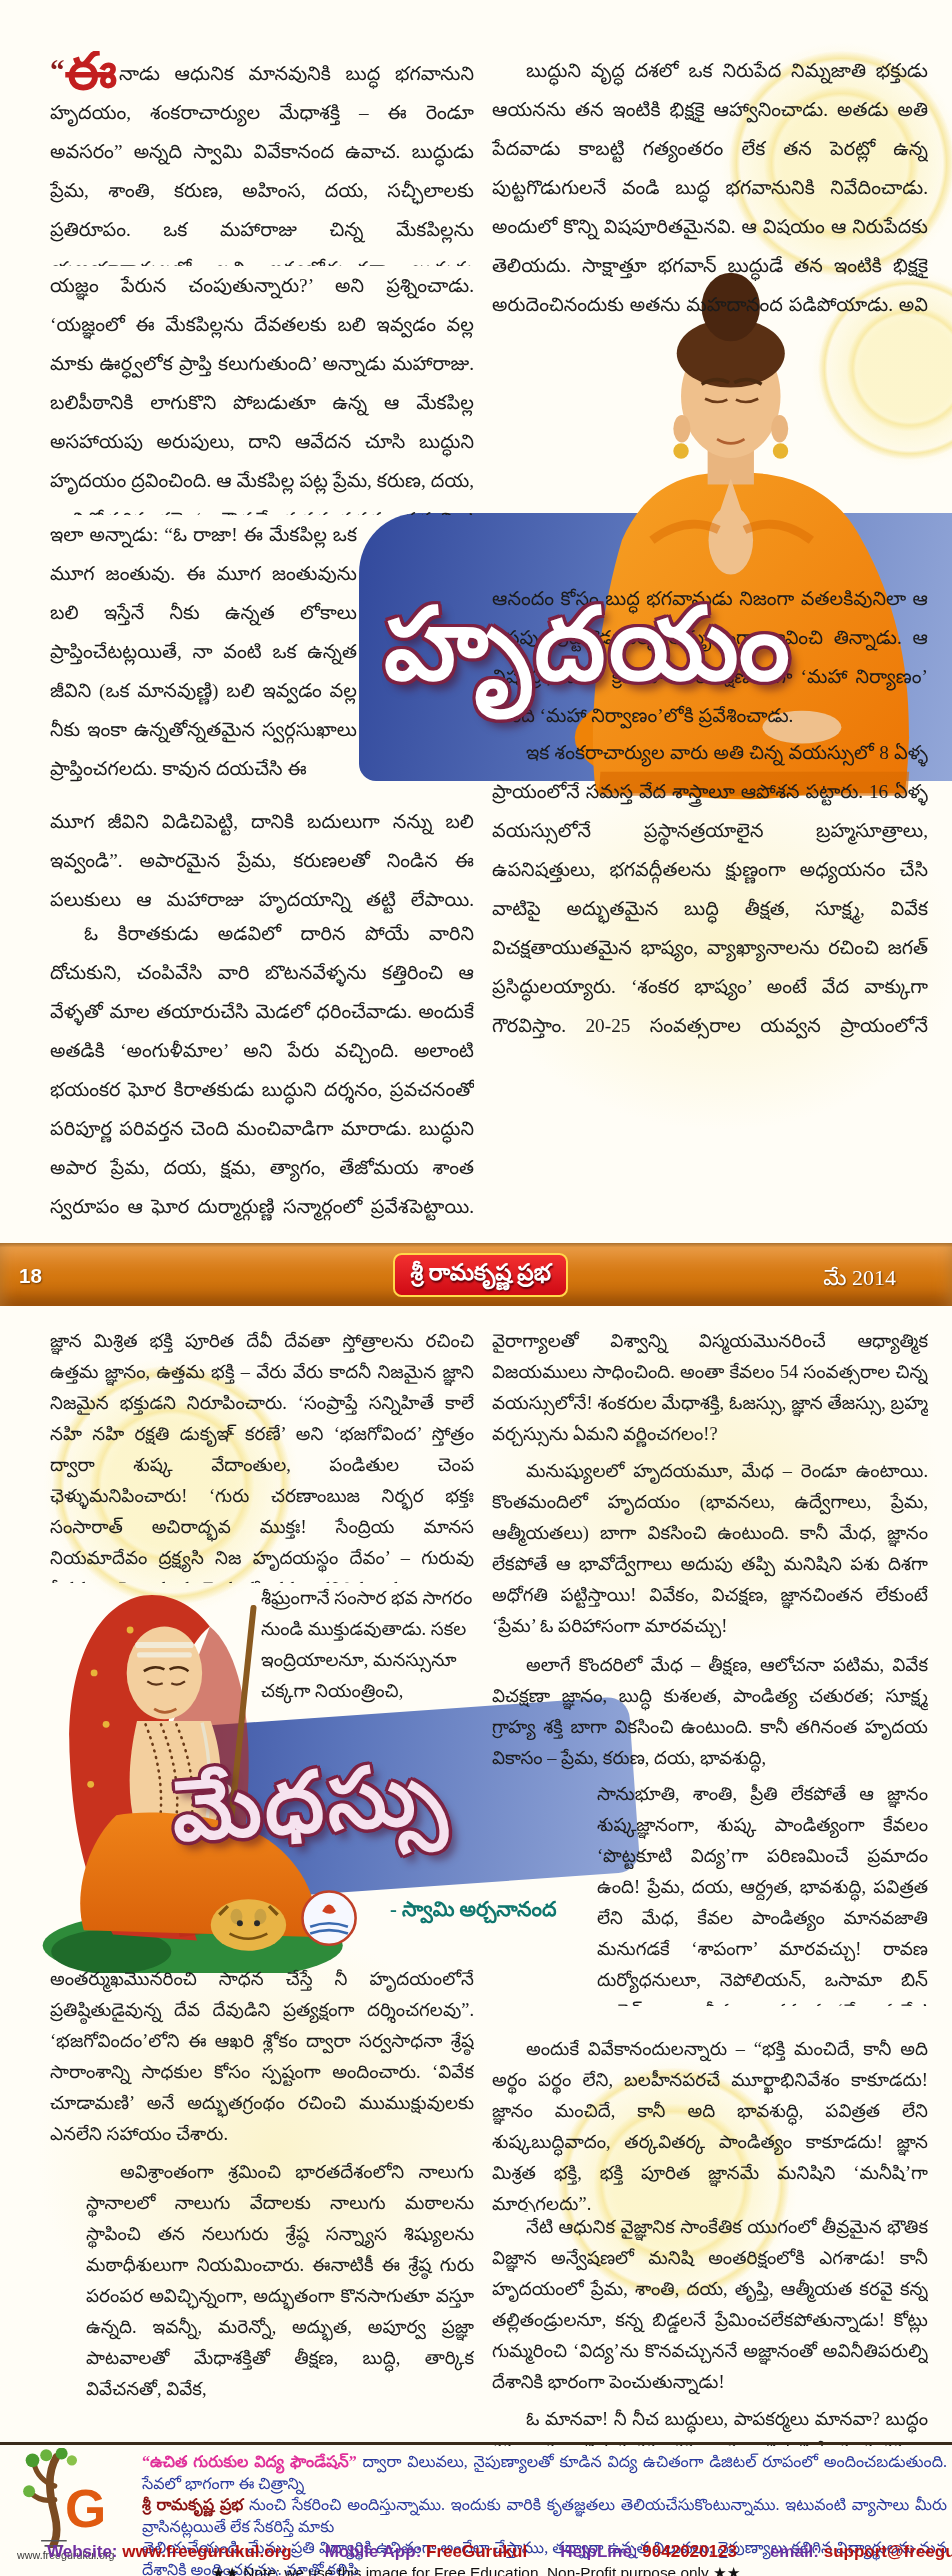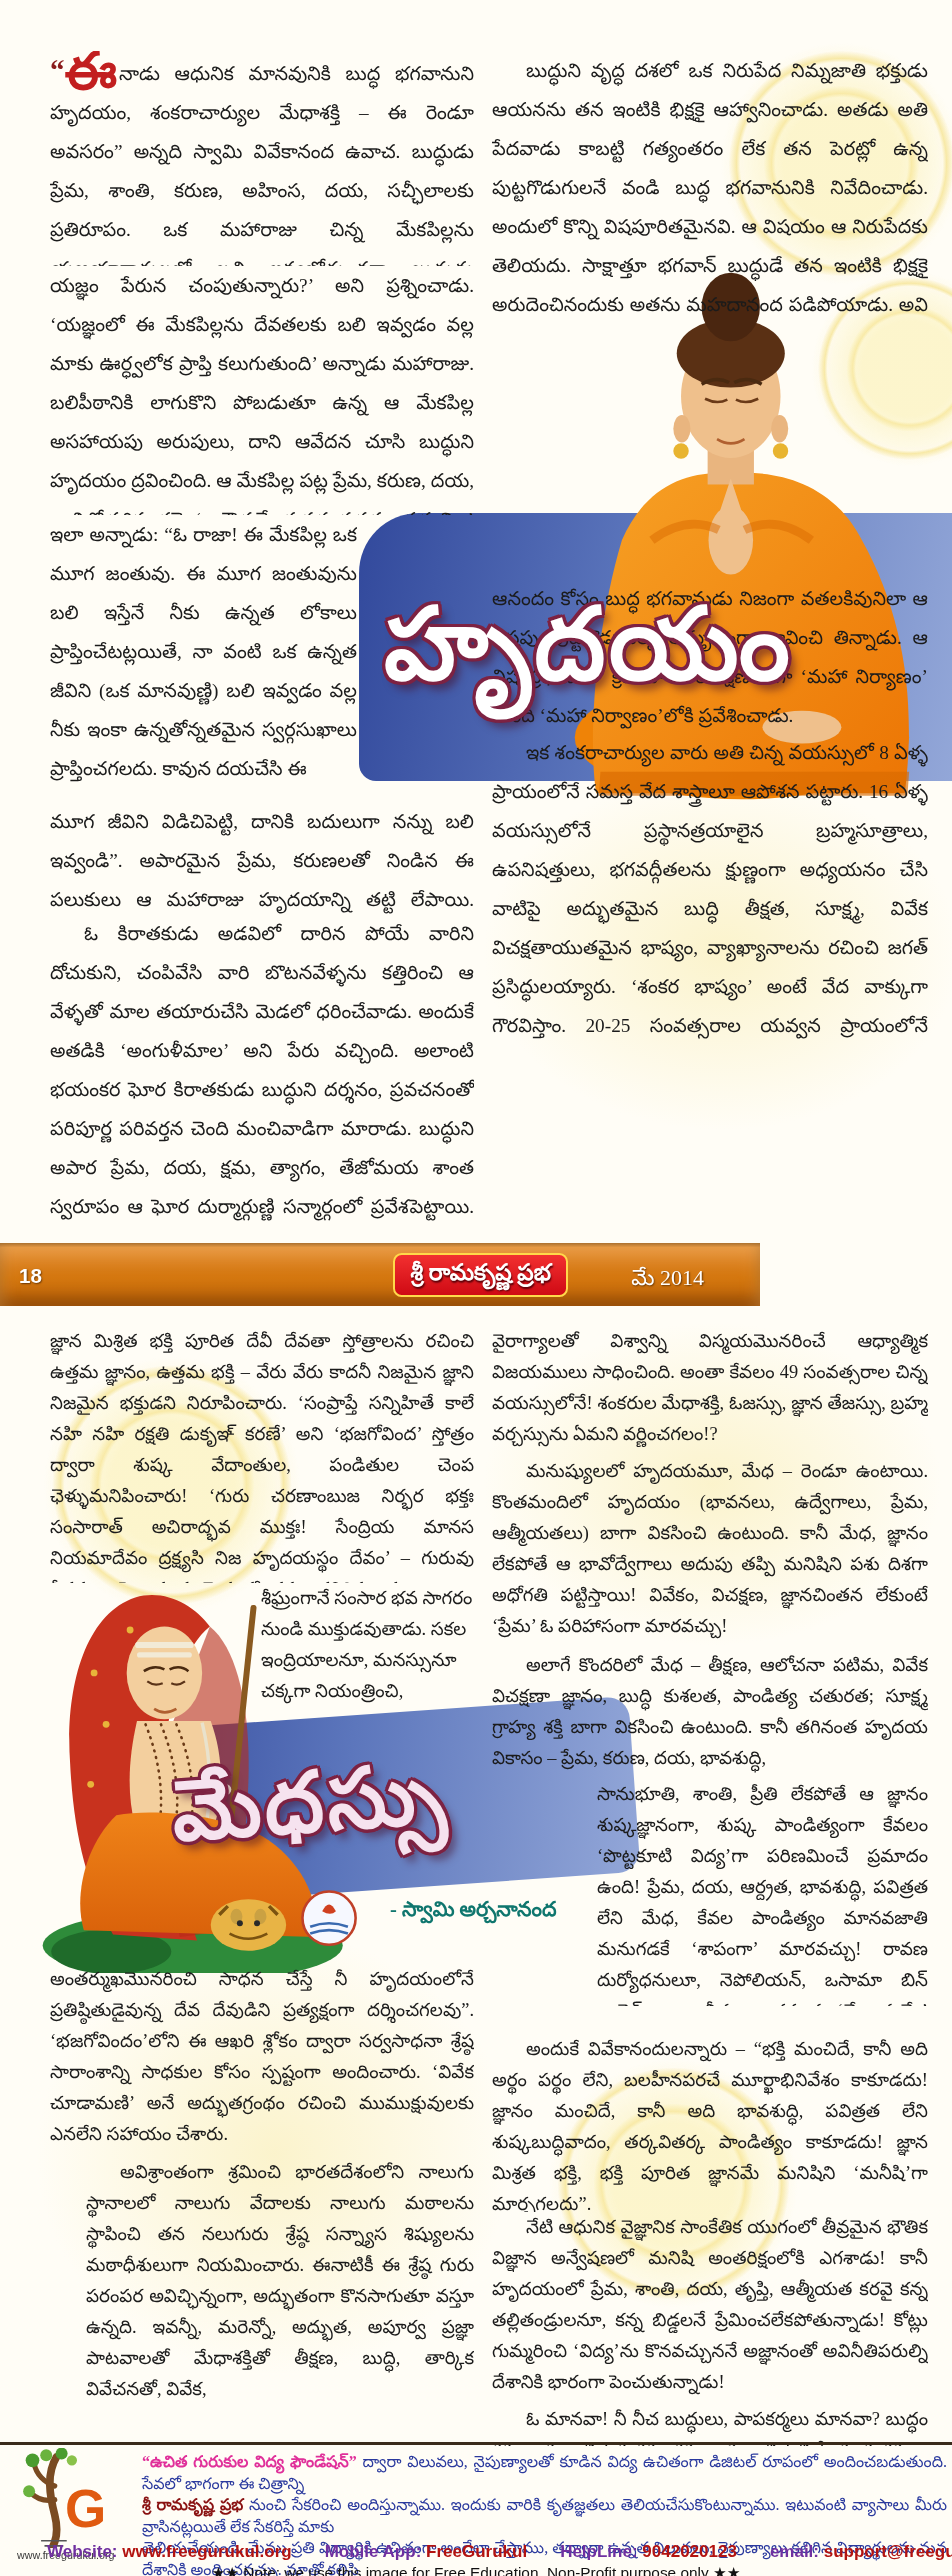--- a/index.html
+++ b/index.html
@@ -18,21 +18,21 @@
   .col{position:absolute;z-index:2;}
   .dropcap{color:#c21f1f;font-size:53px;font-weight:bold;line-height:26px;vertical-align:-8.6px;letter-spacing:1.7px;}
   .openq{color:#8a1a1a;font-size:29px;font-weight:bold;}
   
   .headline{position:absolute;z-index:4;font-weight:bold;color:#ffffff;letter-spacing:3.4px;
      text-shadow:-2.6px -2.6px 0 #7d2242, 2.6px -2.6px 0 #7d2242, -2.6px 2.6px 0 #7d2242, 2.6px 2.6px 0 #7d2242,
                  0 -3.4px 0 #7d2242, 0 3.4px 0 #7d2242, -3.4px 0 0 #7d2242, 3.4px 0 0 #7d2242,
                  6px 7.7px 8.6px rgba(70,15,40,.55);}
   .band{position:absolute;background:linear-gradient(100deg,#32499c 0%,#5c76bc 45%,#93a7d8 100%);z-index:1;}
   
-  .strip{position:absolute;left:0;top:1243px;width:760px;height:63px;z-index:5;
+  .strip{position:absolute;left:0;top:1243px;width:952px;height:63px;z-index:5;
      background:linear-gradient(180deg,#8a4a08 0,#e0862a 7%,#d4770f 55%,#bf6408 100%);
      box-shadow:inset 0 12px 19px rgba(255,210,140,.35), inset 0 -8.6px 13.7px rgba(90,45,5,.45);}
   .strip .pageno{position:absolute;left:19px;top:20.6px;color:#ffffff;font-weight:bold;
      font-size:20.6px;font-family:"Liberation Sans",sans-serif;text-shadow:0.9px 0.9px 1.7px #6a3705;}
   .badge{position:absolute;left:393px;top:10.3px;background:linear-gradient(180deg,#f23030,#cf0a14);
      border:2.6px solid #ffd94a;border-radius:8.6px;padding:4.3px 15.4px;color:#fff;font-weight:bold;
      font-size:23px;text-shadow:0.9px 1.7px 1.7px #5a0008;}
   .strip .issue{position:absolute;right:56px;top:22px;color:#ffffff;font-size:22px;text-shadow:0.9px 0.9px 1.7px #6a3705;}
   .author{position:absolute;z-index:4;font-size:20.6px;color:#0f766e;font-weight:bold;}
   .endmark{color:#2a7ab0;font-size:17px;}
@@ -173,21 +173,21 @@
 
 <div class="col pg2" style="left:50px;top:1326px;width:424px;">
   <div class="para" style="height:257px;">జ్ఞాన మిశ్రిత భక్తి పూరిత దేవీ దేవతా స్తోత్రాలను రచించి ఉత్తమ జ్ఞానం, ఉత్తమ భక్తి – వేరు వేరు కాదనీ నిజమైన జ్ఞాని నిజమైన భక్తుడని నిరూపించారు. ‘సంప్రాప్తే సన్నిహితే కాలే నహి నహి రక్షతి డుకృఞ్ కరణే’ అని ‘భజగోవింద’ స్తోత్రం ద్వారా శుష్క వేదాంతుల, పండితుల చెంప ఛెళ్ళుమనిపించారు! ‘గురు చరణాంబుజ నిర్భర భక్తః సంసారాత్ అచిరాద్భవ ముక్తః! సేంద్రియ మానస నియమాదేవం ద్రక్ష్యసి నిజ హృదయస్థం దేవం’ – గురువు శ్రీచరణాలపై అచంచలమైన భక్తి, శ్రద్ధలు కలిగినవాడు</div>
   <div class="para" style="height:130px;width:213px;margin-left:211px;text-align:left;">శీఘ్రంగానే సంసార భవ సాగరం నుండి ముక్తుడవుతాడు. సకల ఇంద్రియాలనూ, మనస్సునూ చక్కగా నియంత్రించి,</div>
   <div style="height:251px;"></div>
   <div class="para" style="height:193px;">అంతర్ముఖమొనరించి సాధన చేస్తే నీ హృదయంలోనే ప్రతిష్ఠితుడైవున్న దేవ దేవుడిని ప్రత్యక్షంగా దర్శించగలవు”. ‘భజగోవిందం’లోని ఈ ఆఖరి శ్లోకం ద్వారా సర్వసాధనా శ్రేష్ఠ సారాంశాన్ని సాధకుల కోసం స్పష్టంగా అందించారు. ‘వివేక చూడామణి’ అనే అద్భుతగ్రంథం రచించి ముముక్షువులకు ఎనలేని సహాయం చేశారు.</div>
   <div class="para indent" style="height:257px;margin-left:36px;">అవిశ్రాంతంగా శ్రమించి భారతదేశంలోని నాలుగు స్థానాలలో నాలుగు వేదాలకు నాలుగు మఠాలను స్థాపించి తన నలుగురు శ్రేష్ఠ సన్న్యాస శిష్యులను మఠాధీశులుగా నియమించారు. ఈనాటికీ ఈ శ్రేష్ఠ గురు పరంపర అవిచ్ఛిన్నంగా, అద్భుతంగా కొనసాగుతూ వస్తూ ఉన్నది. ఇవన్నీ, మరెన్నో, అద్భుత, అపూర్వ ప్రజ్ఞా పాటవాలతో మేధాశక్తితో తీక్షణ, బుద్ధి, తార్కిక వివేచనతో, వివేక,</div>
 </div>
 
 <div class="col pg2" style="left:492px;top:1326px;width:436px;">
-  <div class="para" style="height:130px;">వైరాగ్యాలతో విశ్వాన్ని విస్మయమొనరించే ఆధ్యాత్మిక విజయములు సాధించింది. అంతా కేవలం 49 సంవత్సరాల చిన్న వయస్సులోనే! శంకరుల మేధాశక్తి, ఓజస్సు, జ్ఞాన తేజస్సు, బ్రహ్మ వర్చస్సును ఏమని వర్ణించగలం!?</div>
+  <div class="para" style="height:130px;">వైరాగ్యాలతో విశ్వాన్ని విస్మయమొనరించే ఆధ్యాత్మిక విజయములు సాధించింది. అంతా కేవలం 54 సంవత్సరాల చిన్న వయస్సులోనే! శంకరుల మేధాశక్తి, ఓజస్సు, జ్ఞాన తేజస్సు, బ్రహ్మ వర్చస్సును ఏమని వర్ణించగలం!?</div>
   <div class="para indent" style="height:194px;">మనుష్యులలో హృదయమూ, మేధ – రెండూ ఉంటాయి. కొంతమందిలో హృదయం (భావనలు, ఉద్వేగాలు, ప్రేమ, ఆత్మీయతలు) బాగా వికసించి ఉంటుంది. కానీ మేధ, జ్ఞానం లేకపోతే ఆ భావోద్వేగాలు అదుపు తప్పి మనిషిని పశు దిశగా అధోగతి పట్టిస్తాయి! వివేకం, విచక్షణ, జ్ఞానచింతన లేకుంటే ‘ప్రేమ’ ఓ పరిహాసంగా మారవచ్చు!</div>
   <div class="para indent" style="height:129px;">అలాగే కొందరిలో మేధ – తీక్షణ, ఆలోచనా పటిమ, వివేక విచక్షణా జ్ఞానం, బుద్ధి కుశలత, పాండిత్య చతురత; సూక్ష్మ గ్రాహ్య శక్తి బాగా వికసించి ఉంటుంది. కానీ తగినంత హృదయ వికాసం – ప్రేమ, కరుణ, దయ, భావశుద్ధి,</div>
   <div class="para" style="height:227px;width:331px;margin-left:105px;">సానుభూతి, శాంతి, ప్రీతి లేకపోతే ఆ జ్ఞానం శుష్కజ్ఞానంగా, శుష్క పాండిత్యంగా కేవలం ‘పొట్టకూటి విద్య’గా పరిణమించే ప్రమాదం ఉంది! ప్రేమ, దయ, ఆర్ద్రత, భావశుద్ధి, పవిత్రత లేని మేధ, కేవల పాండిత్యం మానవజాతి మనుగడకే ‘శాపంగా’ మారవచ్చు! రావణ దుర్యోధనులూ, నెపోలియన్, ఒసామా బిన్ లాడెన్‌లూ – వీరంతా తక్కువ ‘మేధావులేం’ కాదు!</div>
   <div class="para indent" style="height:178px;margin-top:28px;">అందుకే వివేకానందులన్నారు – “భక్తి మంచిదే, కానీ అది అర్థం పర్థం లేని, బలహీనపరచే మూర్ఖాభినివేశం కాకూడదు! జ్ఞానం మంచిదే, కానీ అది భావశుద్ధి, పవిత్రత లేని శుష్కబుద్ధివాదం, తర్కవితర్క పాండిత్యం కాకూడదు! జ్ఞాన మిశ్రత భక్తి, భక్తి పూరిత జ్ఞానమే మనిషిని ‘మనీషి’గా మార్చగలదు”.</div>
   <div class="para indent" style="height:192px;">నేటి ఆధునిక వైజ్ఞానిక సాంకేతిక యుగంలో తీవ్రమైన భౌతిక విజ్ఞాన అన్వేషణలో మనిషి అంతరిక్షంలోకి ఎగశాడు! కానీ హృదయంలో ప్రేమ, శాంతి, దయ, తృప్తి, ఆత్మీయత కరవై కన్న తల్లితండ్రులనూ, కన్న బిడ్డలనే ప్రేమించలేకపోతున్నాడు! కోట్లు గుమ్మరించి ‘విద్య’ను కొనవచ్చుననే అజ్ఞానంతో అవినీతిపరుల్ని దేశానికి భారంగా పెంచుతున్నాడు!</div>
   <div class="para indent" style="height:96px;"><span>ఓ మానవా! నీ నీచ బుద్ధులు, పాపకర్మలు మానవా? బుద్ధం శరణం గచ్చామి! శంకరం శరణం గచ్చామి! వివేకానంద శరణం గచ్చామి! </span><span class="endmark">✤✤</span></div>
 </div>
 
 <div class="footer-rule"></div>
 <div class="footer">

